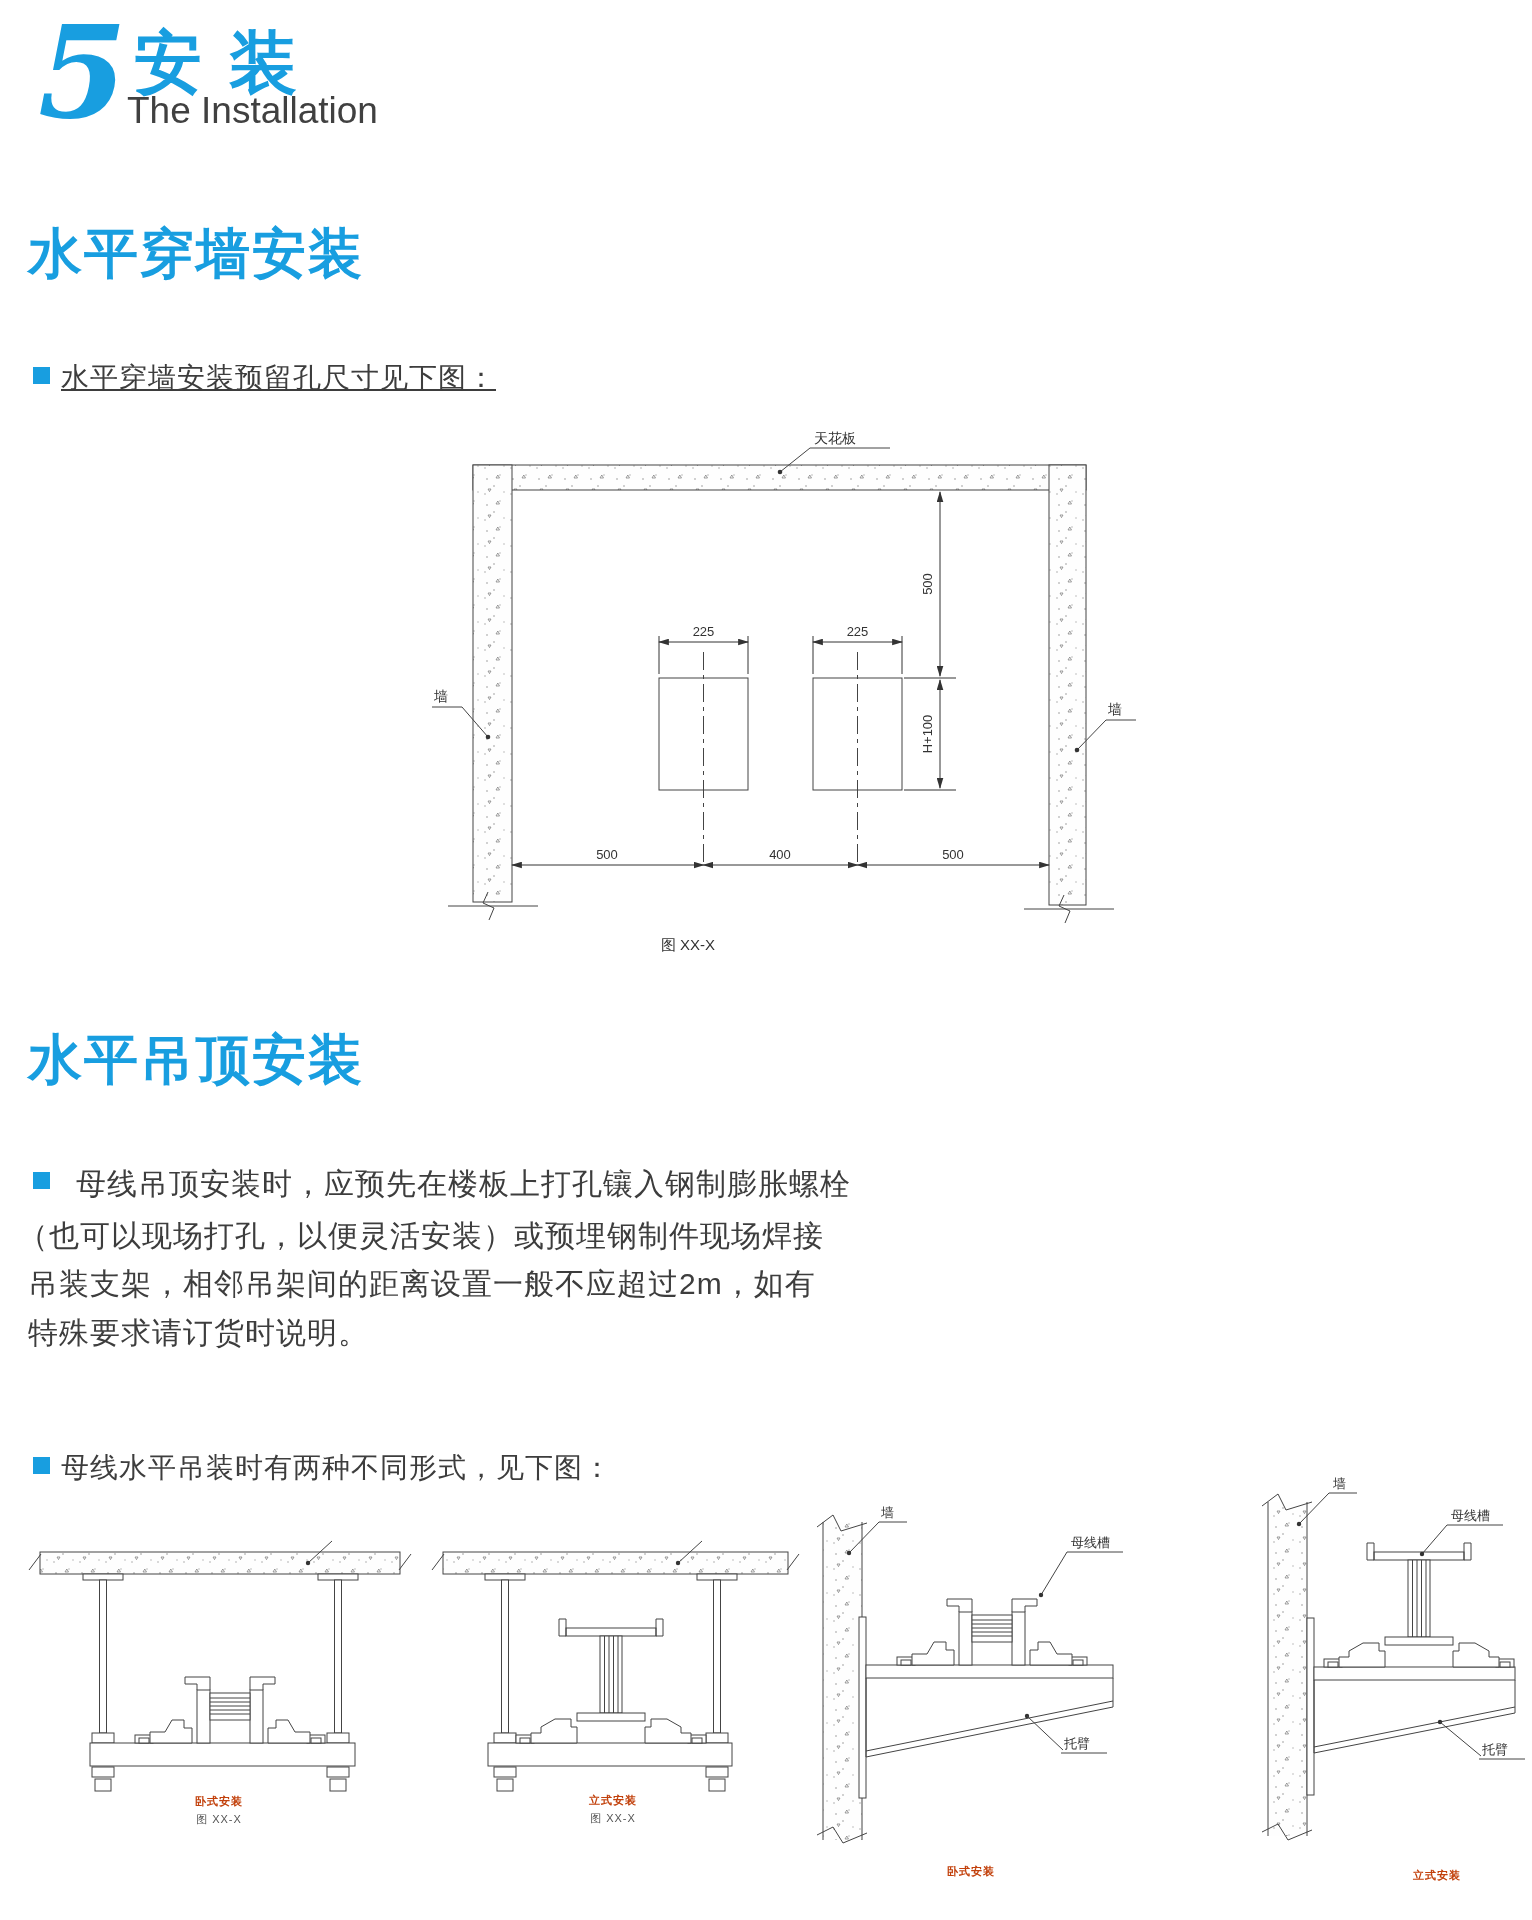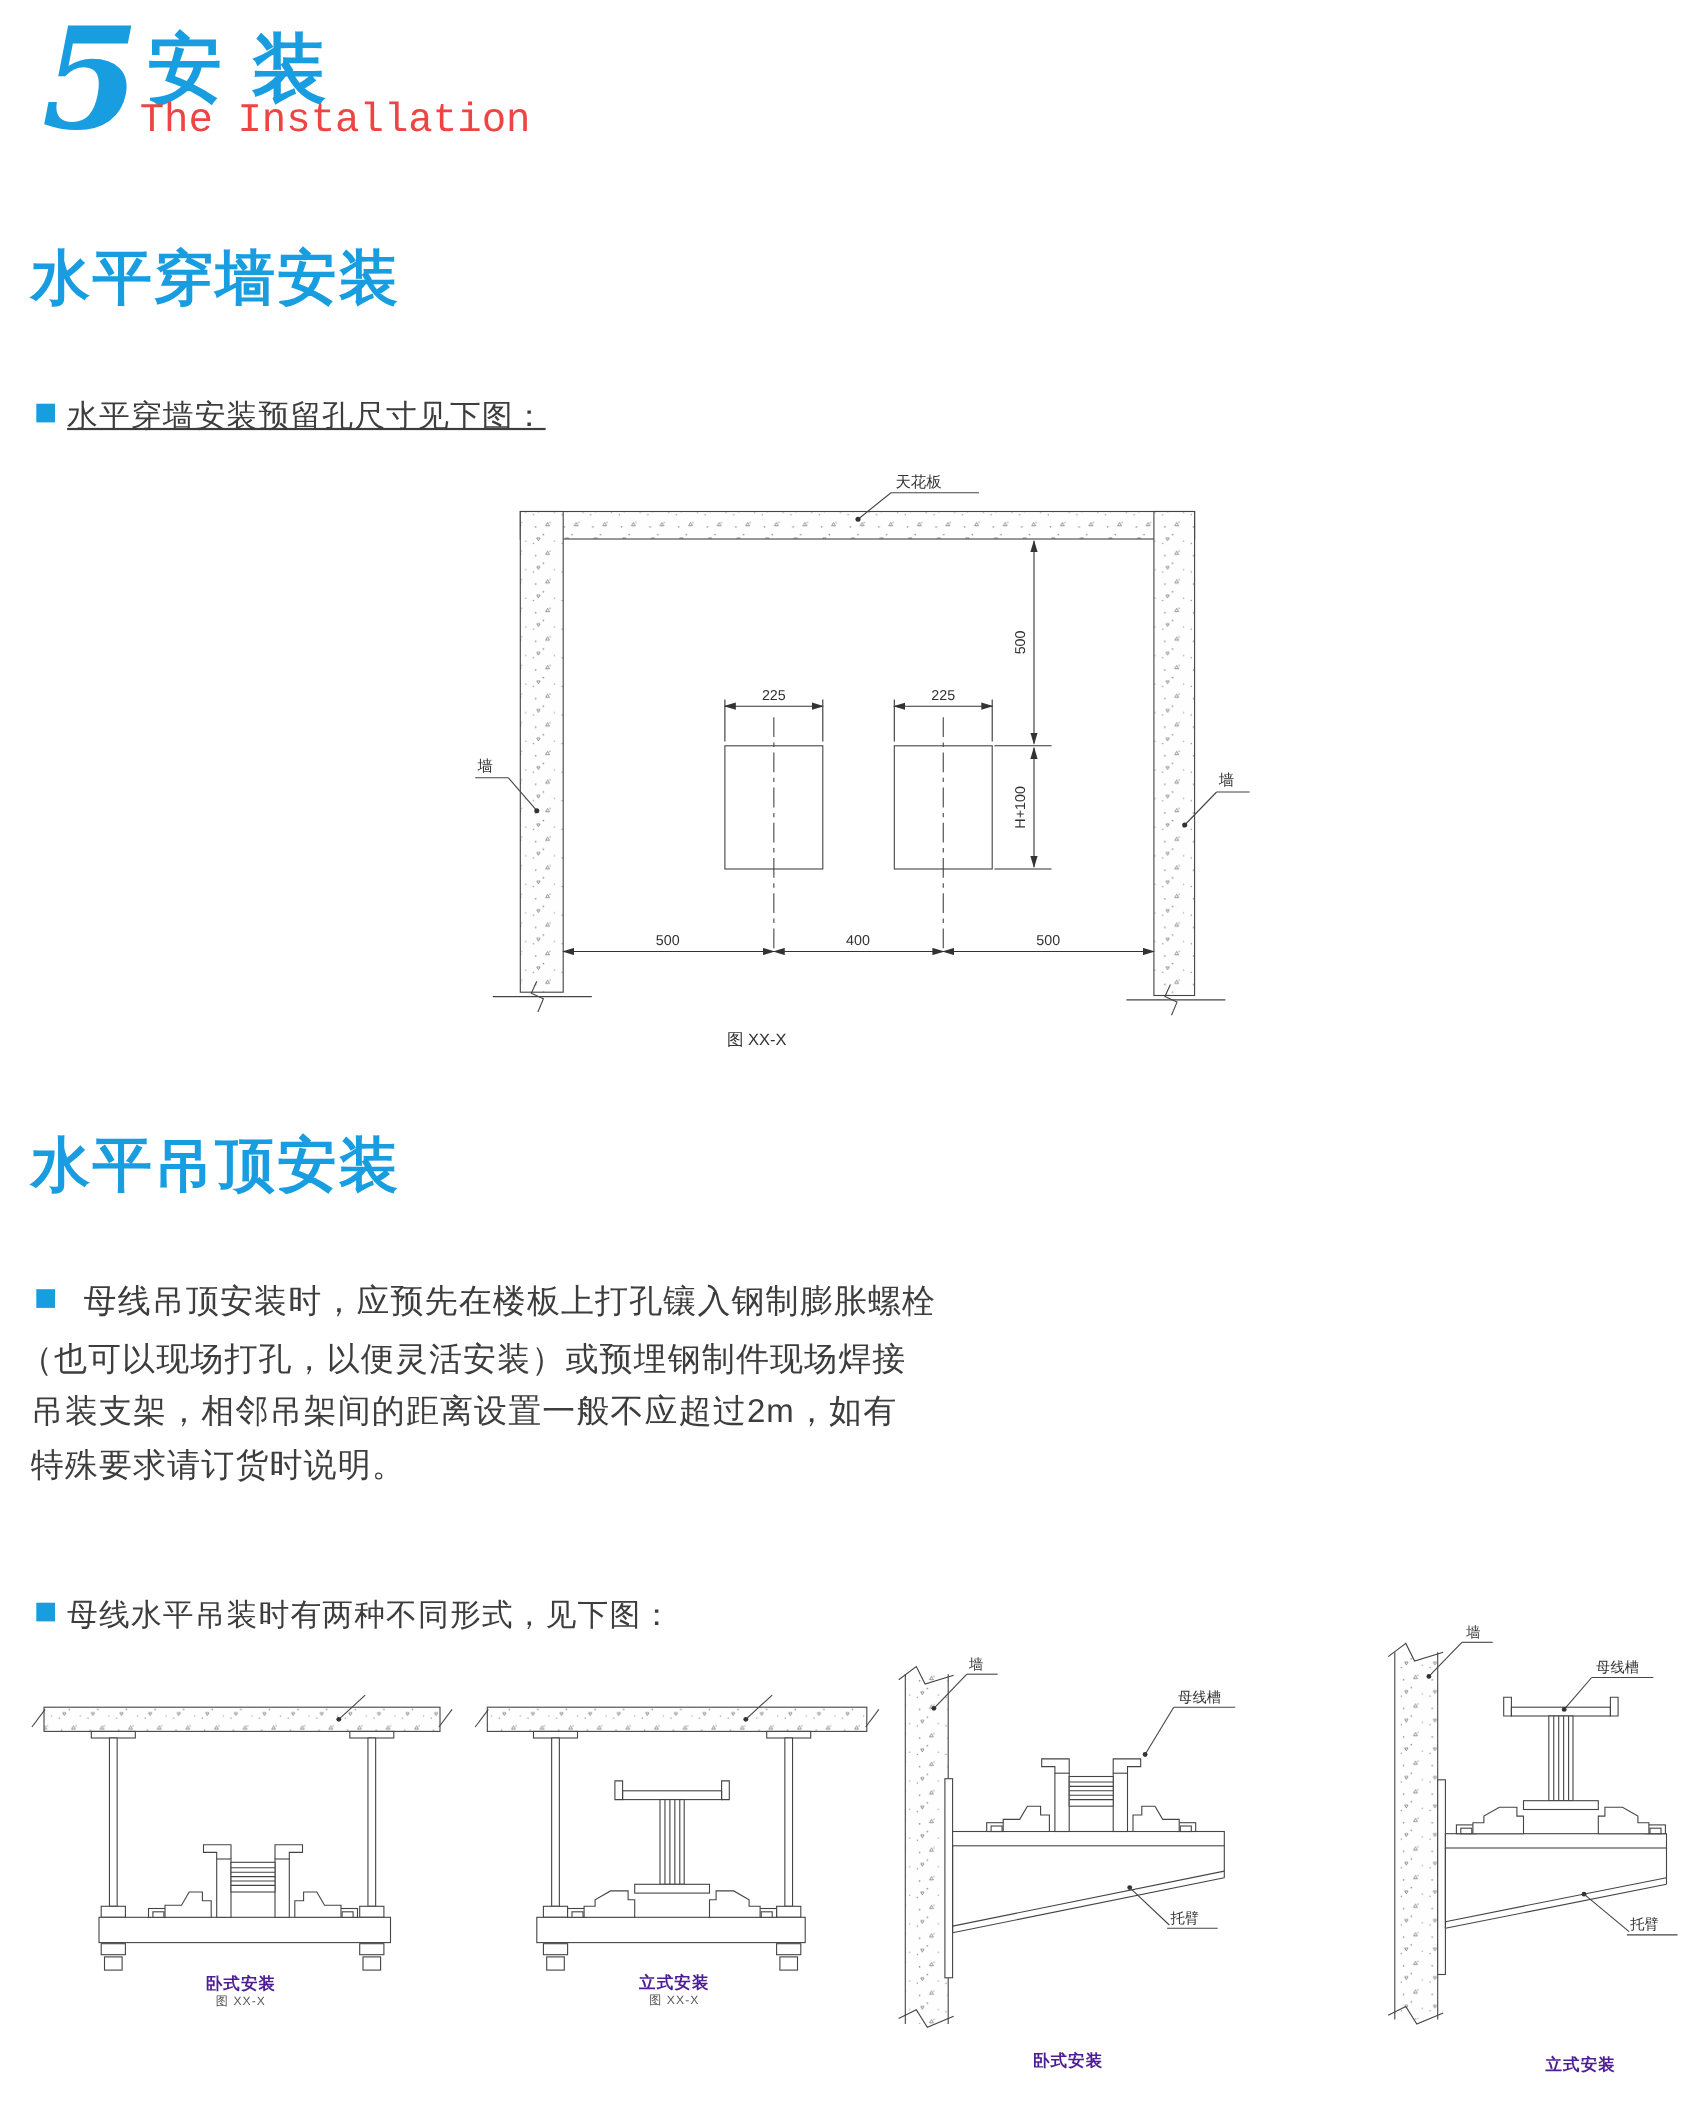--- a/index.html
+++ b/index.html
@@ -3,30 +3,30 @@
 <meta charset="utf-8">
 <style>
   html,body{margin:0;padding:0;background:#fff;}
   .page{position:relative;width:1532px;height:1920px;background:#fff;overflow:hidden;
         font-family:"Liberation Sans",sans-serif;color:#3d3d3d;}
   .abs{position:absolute;}
   
   .num5{left:38px;top:8px;font-family:"DejaVu Serif",serif;font-style:italic;
         font-size:128px;line-height:1;color:#189EE0;font-weight:bold;}
   .h-zh{left:134px;top:28px;font-size:68px;font-weight:bold;color:#189EE0;letter-spacing:4px;line-height:1;}
-  .h-en{left:127px;top:92px;font-size:37px;color:#ef4444;line-height:1;font-family:Liberation Mono, monospace;}
+  .h-en{left:127px;top:92px;font-size:37px;color:#404040;line-height:1;}
   
   .sec-title{left:28px;font-size:54px;font-weight:bold;color:#189EE0;line-height:1;letter-spacing:2px;}
   
   .sq{width:17px;height:17px;background:#189EE0;}
   .btxt{font-size:28px;color:#3d3d3d;line-height:1.2;letter-spacing:1px;}
   .ptxt{font-size:30px;color:#3d3d3d;line-height:1.2;letter-spacing:1px;}
   
   .figcap{font-size:15px;color:#333;text-align:center;}
-  .figcap-b{font-size:15px;font-weight:bold;color:#4c1d95;text-align:center;letter-spacing:1px;}
+  .figcap-b{font-size:11px;font-weight:bold;color:#c2410c;text-align:center;letter-spacing:1px;}
   .figno{font-size:11px;color:#555;text-align:center;letter-spacing:1px;}
   svg{overflow:visible;}
   svg .ln{stroke:#444;stroke-width:1;fill:none;}
   svg .fw{stroke:#444;stroke-width:1;fill:#fff;}
   svg .conc{stroke:#444;stroke-width:1;fill:url(#conc);}
   svg .dim{stroke:#333;stroke-width:1;fill:none;}
   svg text.cad{font-family:"Liberation Sans",sans-serif;font-size:13px;fill:#333;}
   svg text.cadl{font-family:"Liberation Sans",sans-serif;font-size:14px;fill:#333;}
 </style>
 </head>

